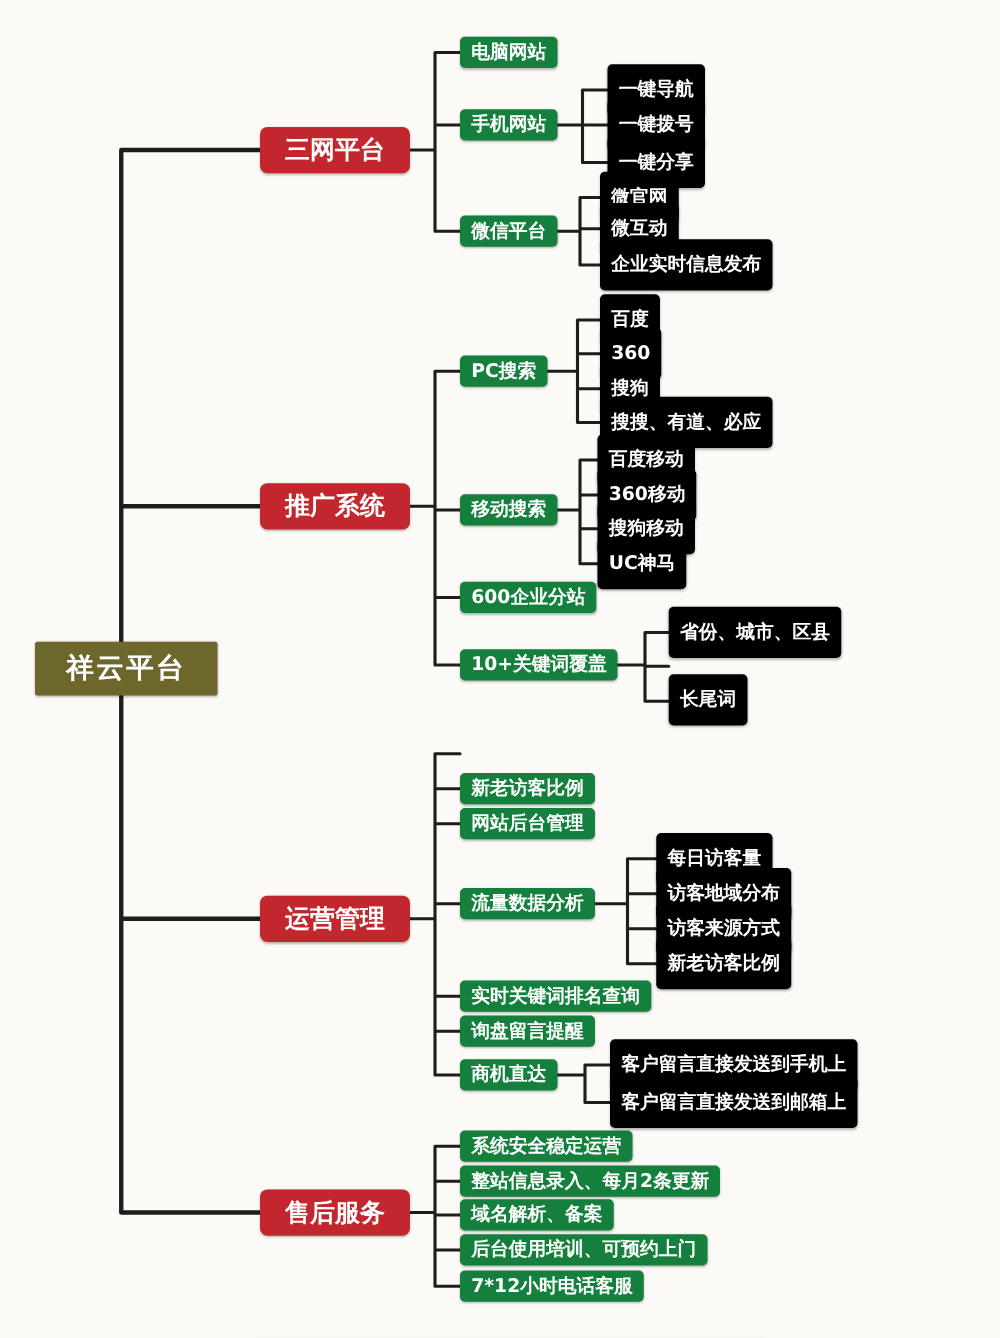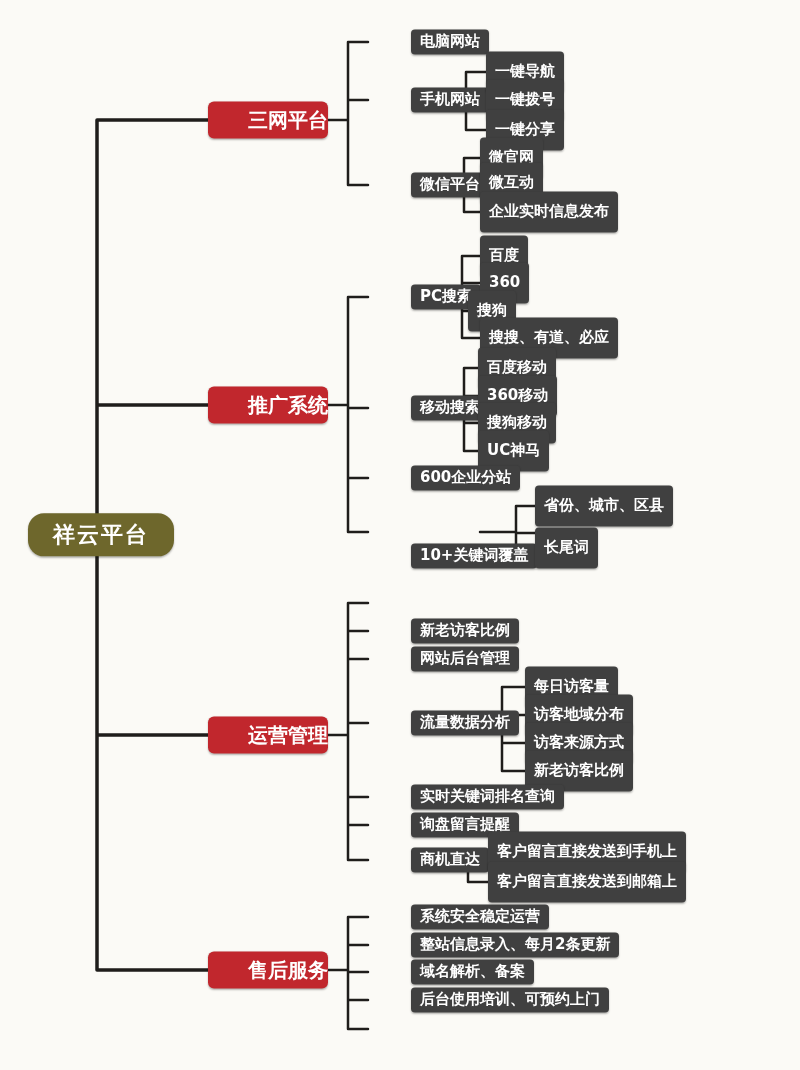--- a/index.html
+++ b/index.html
@@ -15,35 +15,35 @@
   .node{
     position:absolute;
     transform:translateY(-50%);
     color:#ffffff;
     font-weight:bold;
     white-space:nowrap;
     border-radius:4px;
     box-shadow:0 1px 2px rgba(0,0,0,0.28);
     line-height:1.15;
   }
-  .node.green{background:#404040;font-size:15px;padding:4px 9px;margin-left:43px;}
-  .node.blue{background:#404040;font-size:15px;padding:12px 9px;}
+  .node.green{background:#15803d;font-size:15px;padding:4px 9px;}
+  .node.blue{background:#000000;font-size:15px;padding:12px 9px;}
   .node.red{
     background:#c1272d;
     font-size:20px;
-    width:120px;text-align:right;
+    width:120px;text-align:center;
     padding:7px 0;
     border-radius:6px;
   }
   .node.root{
     background:#6e672c;
     font-size:22px;
     width:146px;text-align:center;
     padding:9px 0;
-    border-radius:16px;
+    border-radius:2px;
     letter-spacing:2px;
   }
 </style>
 </head>
 <body>
 
 <div class="stage">
 
   <svg class="connectors" viewBox="0 0 800 1070" xmlns="http://www.w3.org/2000/svg">
 
@@ -75,43 +75,44 @@
   <div class="node blue" style="left:486px;top:100px">一键拨号</div>
   <div class="node blue" style="left:486px;top:130px">一键分享</div>
   <div class="node green" style="left:368px;top:185px">微信平台</div>
   <div class="node blue" style="left:480px;top:158px">微官网</div>
   <div class="node blue" style="left:480px;top:183px">微互动</div>
   <div class="node blue" style="left:480px;top:212px">企业实时信息发布</div>
 
   <div class="node green" style="left:368px;top:297px">PC搜索</div>
   <div class="node blue" style="left:480px;top:256px">百度</div>
   <div class="node blue" style="left:480px;top:283px">360</div>
-  <div class="node blue" style="left:468px;top:311px">搜狗</div>
+  <div class="node blue" style="left:480px;top:311px">搜狗</div>
   <div class="node blue" style="left:480px;top:338px">搜搜、有道、必应</div>
   <div class="node green" style="left:368px;top:408px">移动搜索</div>
   <div class="node blue" style="left:478px;top:368px">百度移动</div>
   <div class="node blue" style="left:478px;top:396px">360移动</div>
   <div class="node blue" style="left:478px;top:423px">搜狗移动</div>
   <div class="node blue" style="left:478px;top:451px">UC神马</div>
   <div class="node green" style="left:368px;top:478px">600企业分站</div>
-  <div class="node green" style="left:368px;top:556px">10+关键词覆盖</div>
+  <div class="node green" style="left:368px;top:532px">10+关键词覆盖</div>
   <div class="node blue" style="left:535px;top:506px">省份、城市、区县</div>
-  <div class="node blue" style="left:535px;top:548px">长尾词</div>
+  <div class="node blue" style="left:535px;top:560px">长尾词</div>
 
   <div class="node green" style="left:368px;top:631px">新老访客比例</div>
   <div class="node green" style="left:368px;top:659px">网站后台管理</div>
   <div class="node green" style="left:368px;top:723px">流量数据分析</div>
   <div class="node blue" style="left:525px;top:687px">每日访客量</div>
   <div class="node blue" style="left:525px;top:715px">访客地域分布</div>
   <div class="node blue" style="left:525px;top:743px">访客来源方式</div>
   <div class="node blue" style="left:525px;top:771px">新老访客比例</div>
   <div class="node green" style="left:368px;top:797px">实时关键词排名查询</div>
   <div class="node green" style="left:368px;top:825px">询盘留言提醒</div>
   <div class="node green" style="left:368px;top:860px">商机直达</div>
   <div class="node blue" style="left:488px;top:852px">客户留言直接发送到手机上</div>
   <div class="node green" style="left:368px;top:917px">系统安全稳定运营</div>
 
   <div class="node blue" style="left:488px;top:882px">客户留言直接发送到邮箱上</div>
   <div class="node green" style="left:368px;top:945px">整站信息录入、每月2条更新</div>
   <div class="node green" style="left:368px;top:972px">域名解析、备案</div>
   <div class="node green" style="left:368px;top:1000px">后台使用培训、可预约上门</div>
+  <div class="node green" style="left:368px;top:1029px">7*12小时电话客服</div>
 
 </div>
 
 </body></html>

